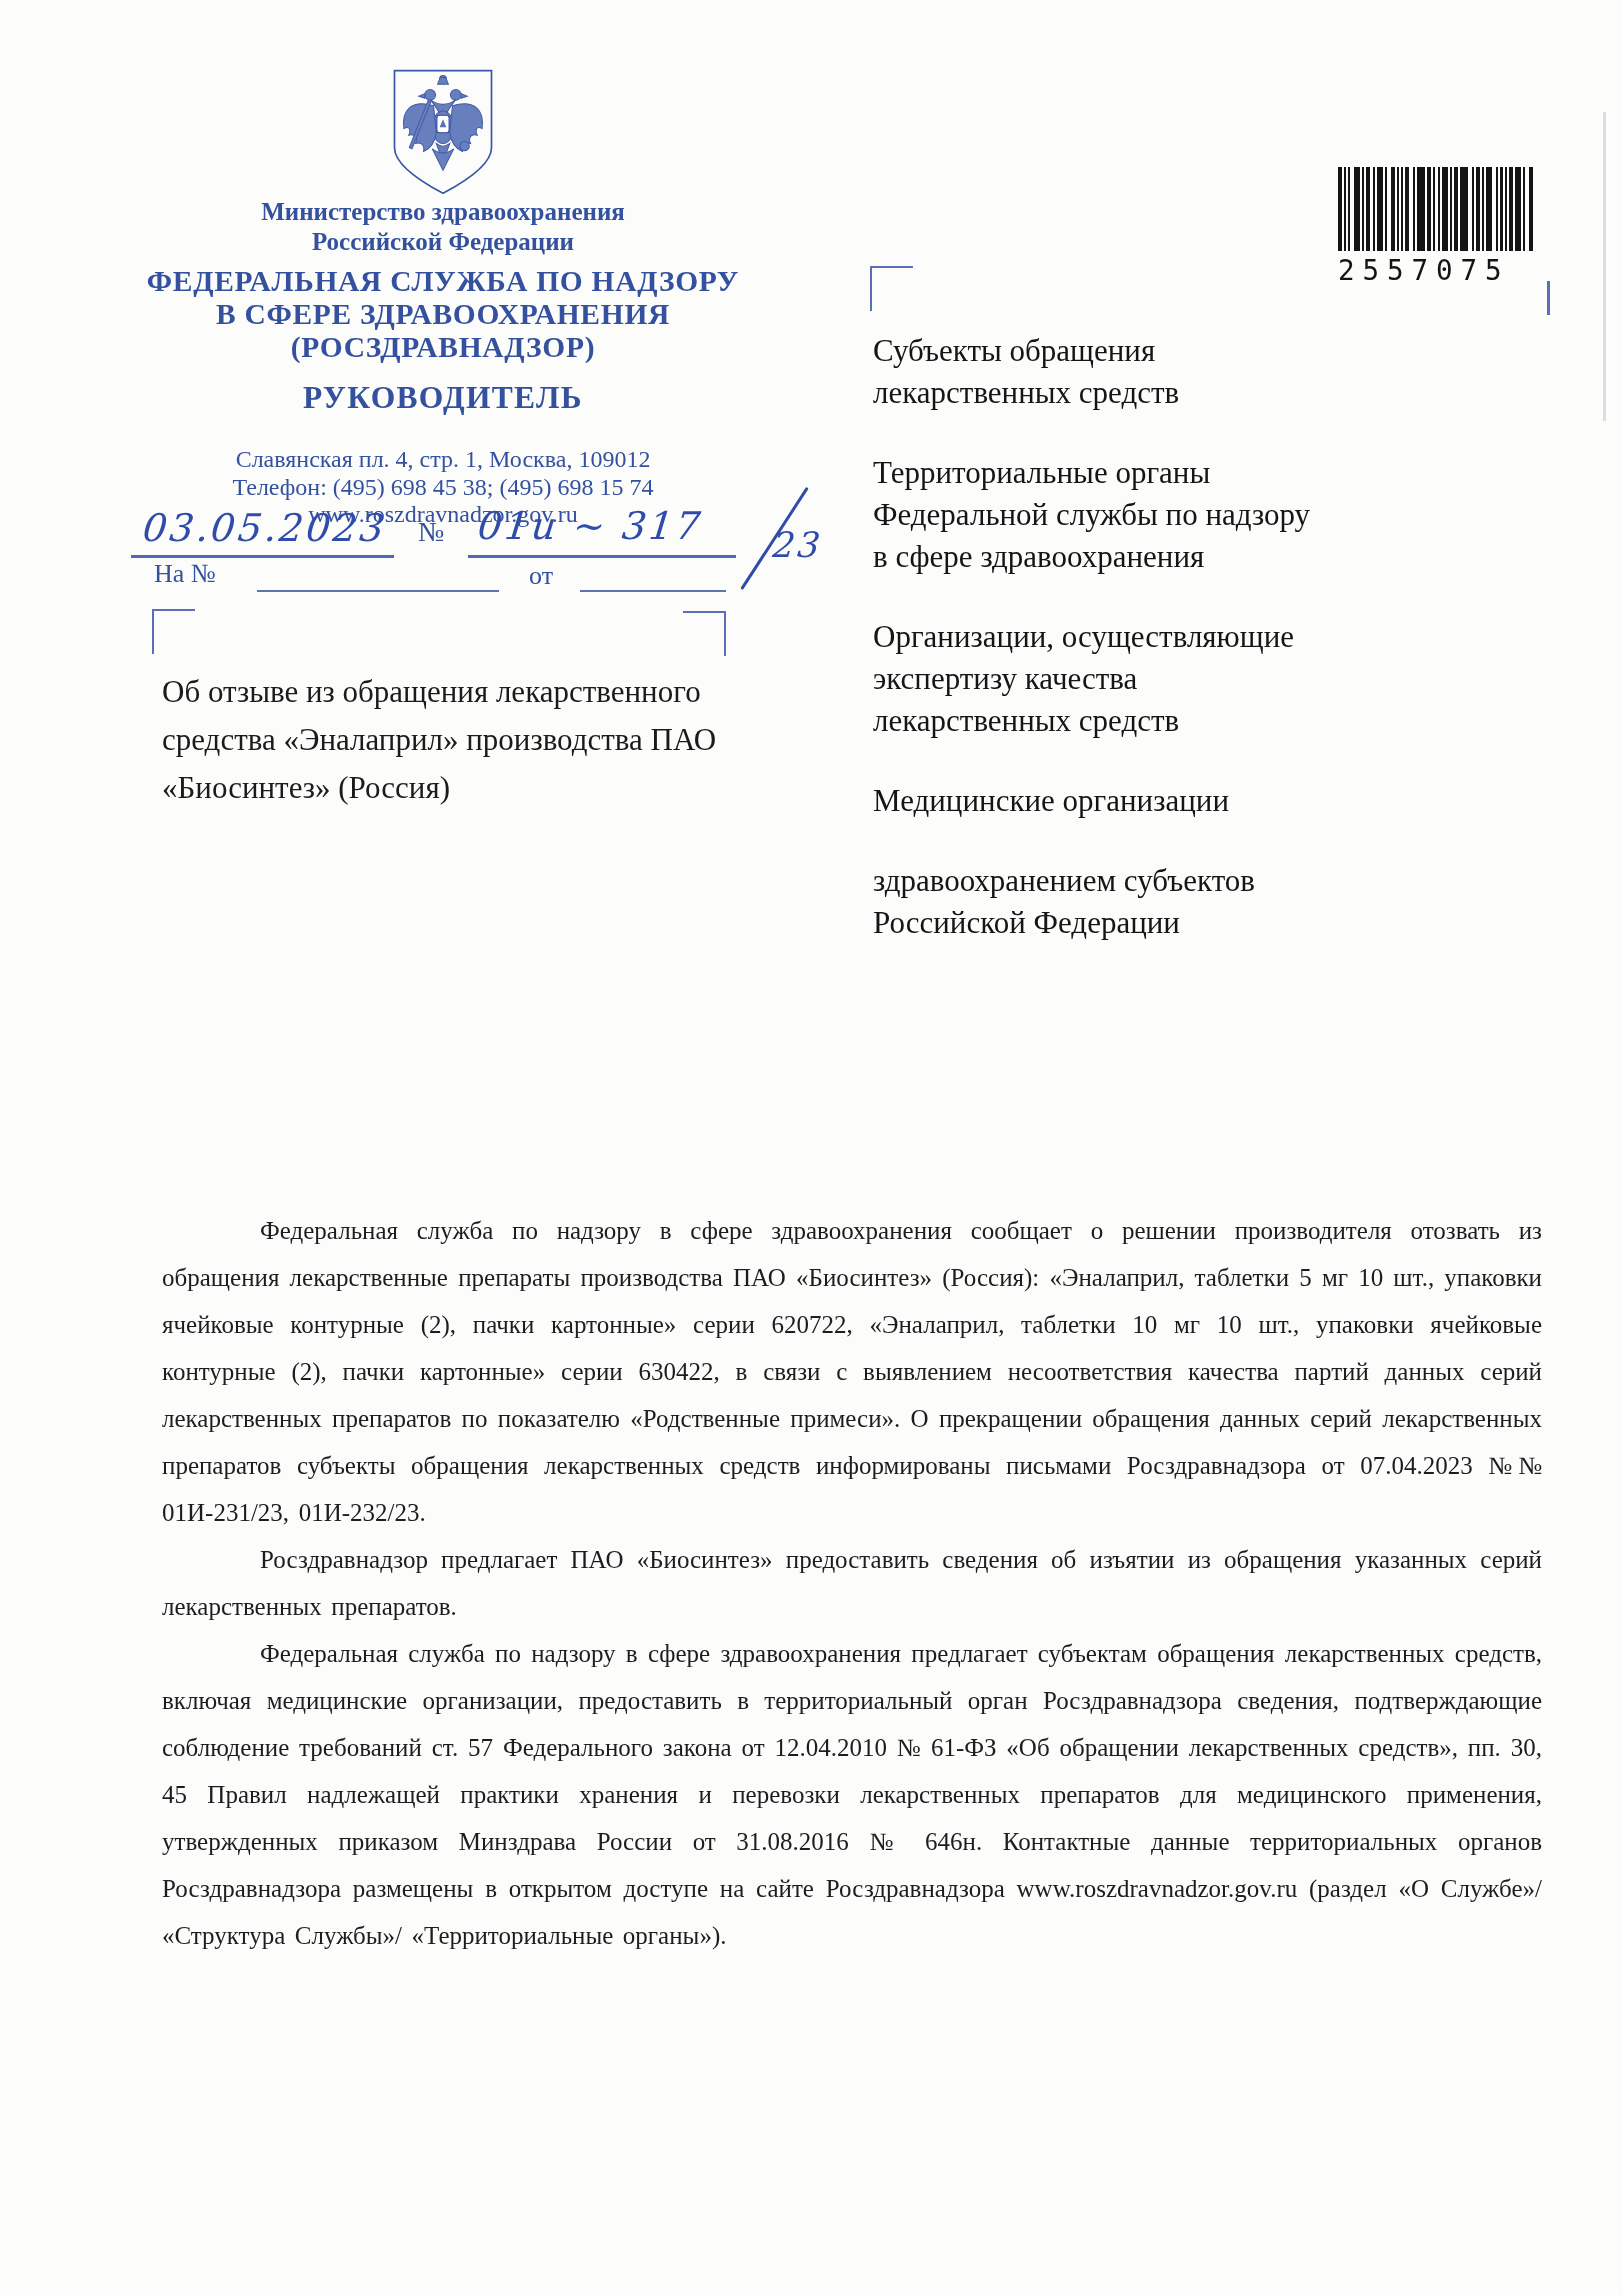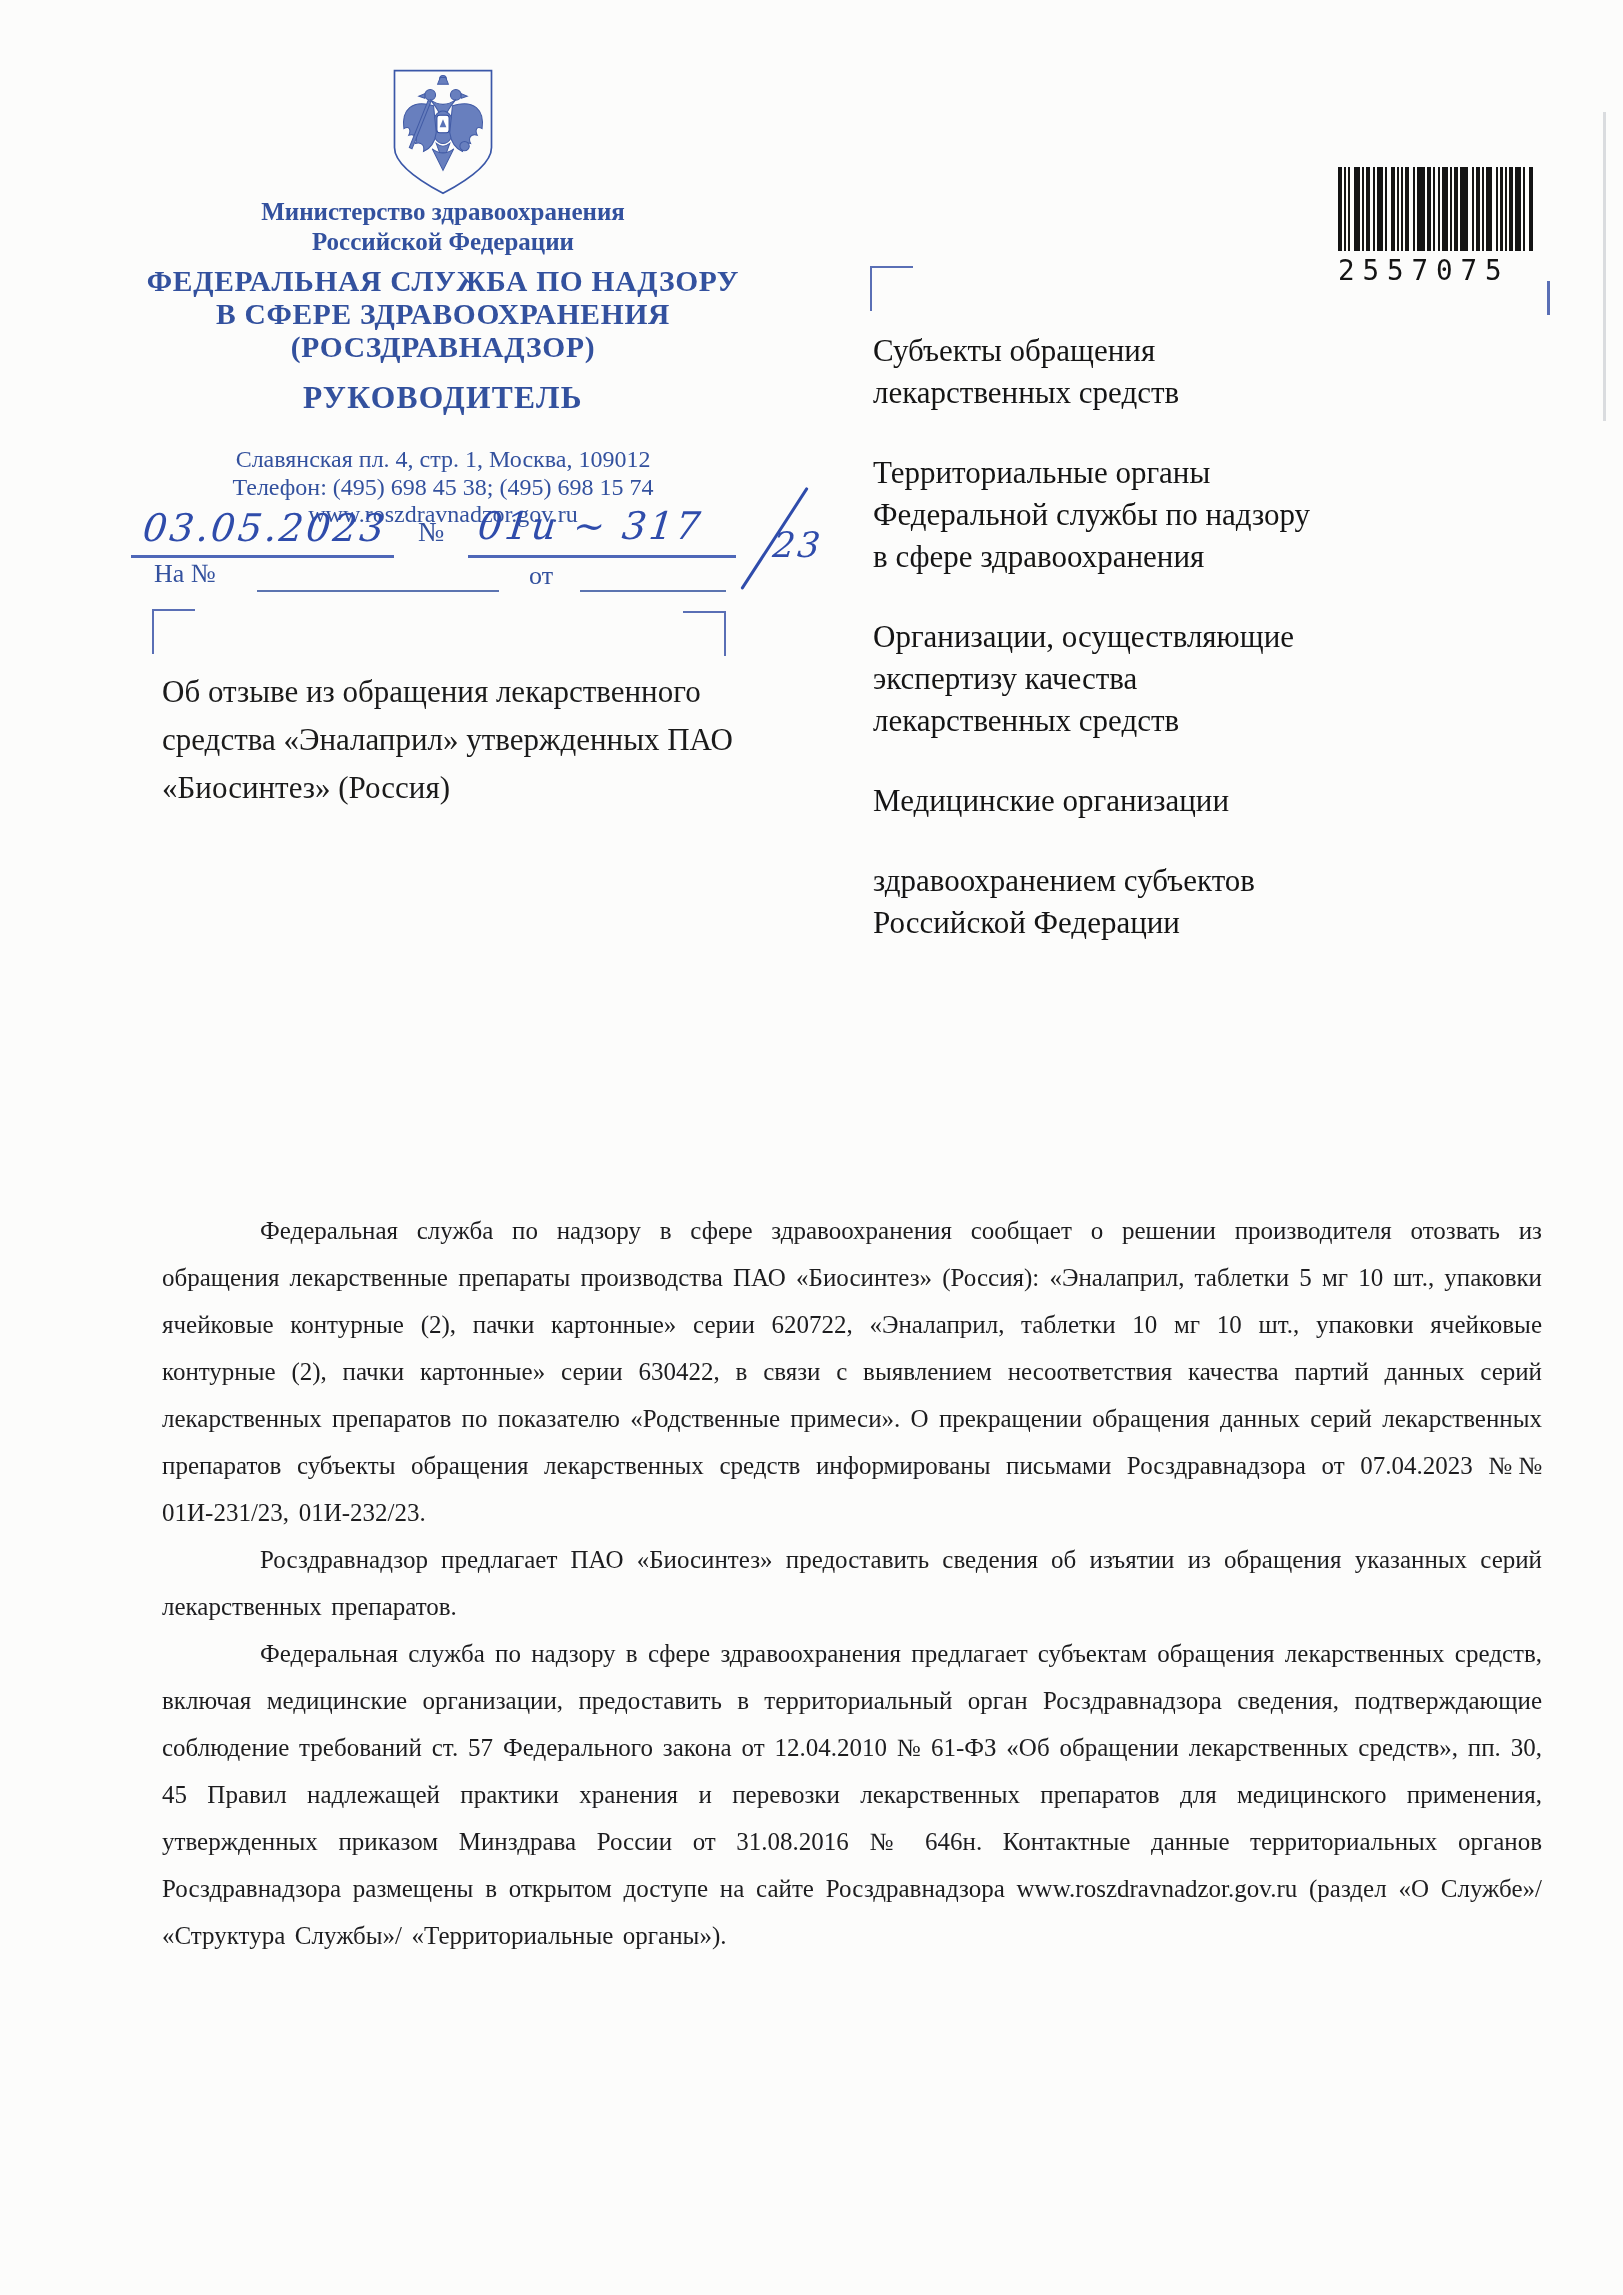--- a/index.html
+++ b/index.html
@@ -217,21 +217,21 @@
       </div>
       <div class="group">
         <div>Медицинские организации</div>
       </div>
       <div class="group">
         <div>здравоохранением субъектов</div>
         <div>Российской Федерации</div>
       </div>
     </div>
 
-  <div id="subject">Об отзыве из обращения лекарственного средства «Эналаприл» утвержденных ПАО «Биосинтез» (Россия)</div>
+  <div id="subject">Об отзыве из обращения лекарственного средства «Эналаприл» производства ПАО «Биосинтез» (Россия)</div>
 
   <div id="body-text">
       <p>Федеральная служба по надзору в сфере здравоохранения сообщает о решении производителя отозвать из обращения лекарственные препараты производства ПАО «Биосинтез» (Россия): «Эналаприл, таблетки 5 мг 10 шт., упаковки ячейковые контурные (2), пачки картонные» серии 620722, «Эналаприл, таблетки 10 мг 10 шт., упаковки ячейковые контурные (2), пачки картонные» серии 630422, в связи с выявлением несоответствия качества партий данных серий лекарственных препаратов по показателю «Родственные примеси». О прекращении обращения данных серий лекарственных препаратов субъекты обращения лекарственных средств информированы письмами Росздравнадзора от 07.04.2023 №№ 01И-231/23, 01И-232/23.</p>
       <p>Росздравнадзор предлагает ПАО «Биосинтез» предоставить сведения об изъятии из обращения указанных серий лекарственных препаратов.</p>
       <p>Федеральная служба по надзору в сфере здравоохранения предлагает субъектам обращения лекарственных средств, включая медицинские организации, предоставить в территориальный орган Росздравнадзора сведения, подтверждающие соблюдение требований ст. 57 Федерального закона от 12.04.2010 № 61-ФЗ «Об обращении лекарственных средств», пп. 30, 45 Правил надлежащей практики хранения и перевозки лекарственных препаратов для медицинского применения, утвержденных приказом Минздрава России от 31.08.2016 № 646н. Контактные данные территориальных органов Росздравнадзора размещены в открытом доступе на сайте Росздравнадзора www.roszdravnadzor.gov.ru (раздел «О Службе»/ «Структура Службы»/ «Территориальные органы»).</p>
     </div>
 
   <div id="scan-shade"></div>
 </div>
 

